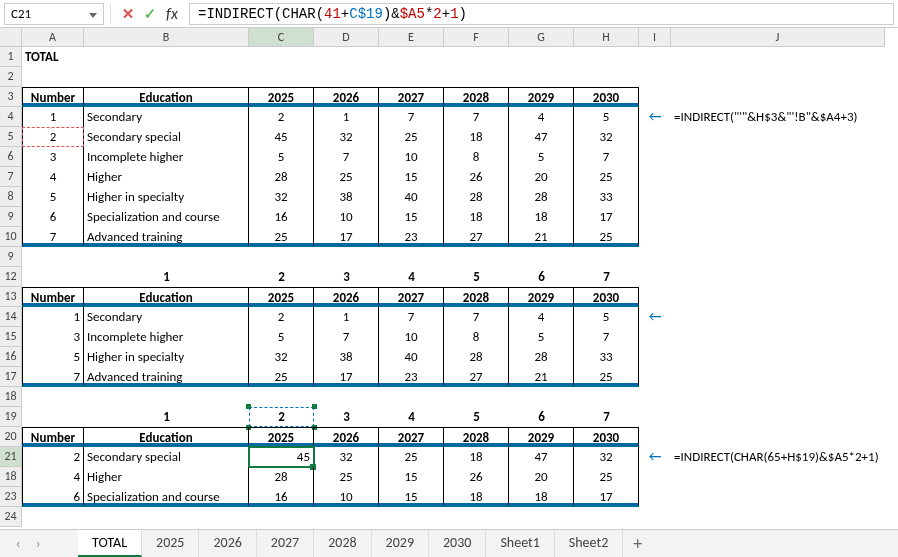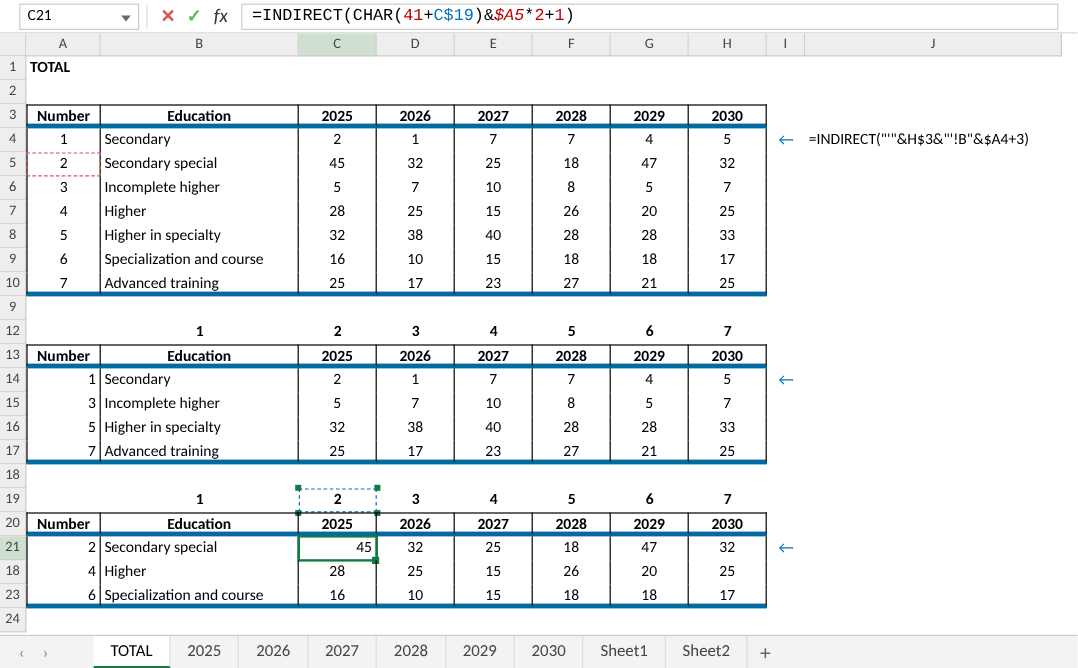--- a/index.html
+++ b/index.html
@@ -11,21 +11,21 @@
   height: 557px;
   overflow: hidden;
   color: #000;
 }
 .formula-bar {
   display: flex;
   align-items: center;
   height: 28px;
   border-bottom: 1px solid #ccc;
   background: #fff;
-  padding: 0 16px;
+  padding: 0 4px;
 }
 .namebox {
   width: 100px;
   height: 22px;
   border: 1px solid #ccc;
   background: #fff;
   display: flex;
   align-items: center;
   padding: 0 6px;
   font-size: 13px;
@@ -60,21 +60,21 @@
   display: flex;
   align-items: center;
   padding: 0 8px;
   margin-left: 6px;
   font-size: 14px;
   font-family: 'Courier New', monospace;
 }
 .formula-input .eq, .formula-input .fn, .formula-input .op { color: #000; }
 .formula-input .num { color: #c00000; }
 .formula-input .ref1 { color: #0070c0; }
-.formula-input .ref2 { color: #c00000; font-style: italic; }
+.formula-input .ref2 { color: #c00000; }
 
 .grid-area {
   position: relative;
   background: #fff;
 }
 .corner {
   position: absolute;
   left: 0; top: 0;
   width: 22px;
   height: 19px;
@@ -576,20 +576,21 @@
     <div class="row">
       <div class="cell col-a bl br" style="text-align:right">2</div>
       <div class="cell col-b txt br">Secondary special</div>
       <div class="cell col-c br active-cell" style="text-align:right">45</div>
       <div class="cell col-d val br">32</div>
       <div class="cell col-e val br">25</div>
       <div class="cell col-f val br">18</div>
       <div class="cell col-g val br">47</div>
       <div class="cell col-h val br">32</div>
       <div class="cell col-i arrow-left val">←</div>
+      <div class="cell col-j hint">=INDIRECT(CHAR(65+H$19)&amp;$A5*2+1)</div>
     </div>
 
     <div class="row">
       <div class="cell col-a bl br" style="text-align:right">4</div>
       <div class="cell col-b txt br">Higher</div>
       <div class="cell col-c val br">28</div>
       <div class="cell col-d val br">25</div>
       <div class="cell col-e val br">15</div>
       <div class="cell col-f val br">26</div>
       <div class="cell col-g val br">20</div>

